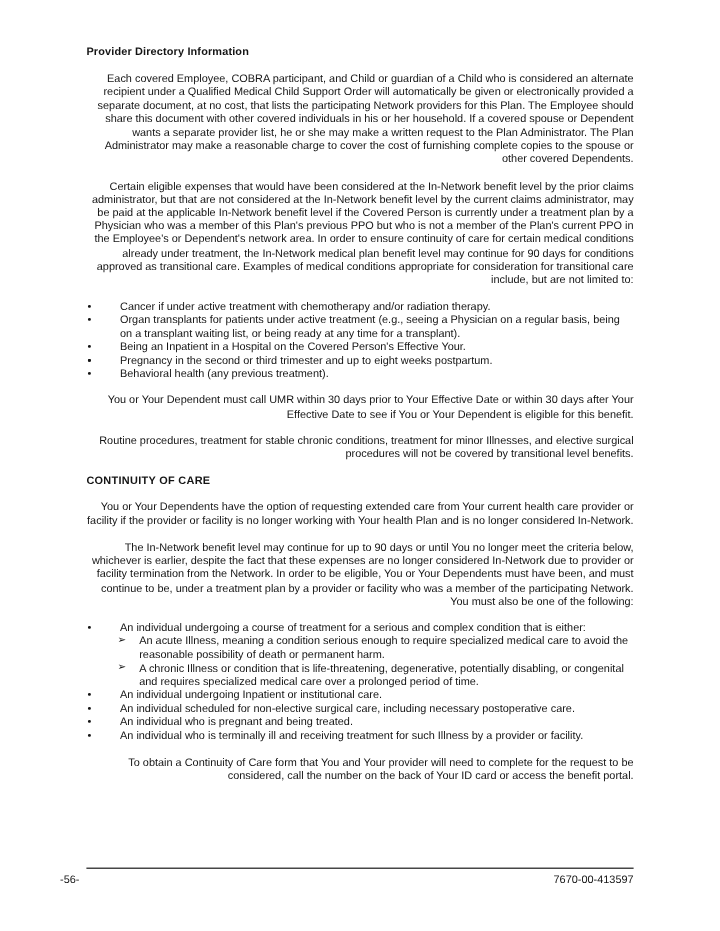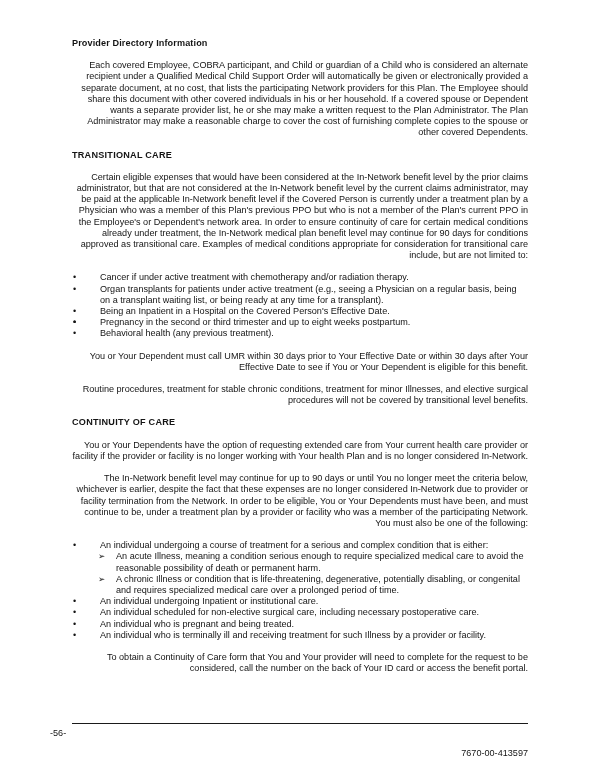--- a/index.html
+++ b/index.html
@@ -107,51 +107,49 @@
     font-size: 9.1px;
     line-height: 11.2px;
     margin-left: -22px;
   }
   #doc-code {
     position: absolute;
     right: 0;
     top: 0;
     font-size: 9.1px;
     line-height: 11.2px;
-    margin-top: 20px;
   }
 </style>
 </head>
 <body>
 
 <div id="page">
 
   <div id="content">
 
     <div>
       <div class="heading">Provider Directory Information</div>
       <p class="para">Each covered Employee, COBRA participant, and Child or guardian of a Child who is considered an alternate recipient under a Qualified Medical Child Support Order will automatically be given or electronically provided a separate document, at no cost, that lists the participating Network providers for this Plan.  The Employee should share this document with other covered individuals in his or her household.  If a covered spouse or Dependent wants a separate provider list, he or she may make a written request to the Plan Administrator.  The Plan Administrator may make a reasonable charge to cover the cost of furnishing complete copies to the spouse or other covered Dependents.</p>
     </div>
 
     <div>
-      <div class="heading caps">TRANSITIONAL CARE</div>
       <p class="para">Certain eligible expenses that would have been considered at the In-Network benefit level by the prior claims administrator, but that are not considered at the In-Network benefit level by the current claims administrator, may be paid at the applicable In-Network benefit level if the Covered Person is currently under a treatment plan by a Physician who was a member of this Plan's previous PPO but who is not a member of the Plan's current PPO in the Employee's or Dependent's network area.  In order to ensure continuity of care for certain medical conditions already under treatment, the In-Network medical plan benefit level may continue for 90 days for conditions approved as transitional care.  Examples of medical conditions appropriate for consideration for transitional care include, but are not limited to:</p>
 
       <ul class="bullets">
         <li>
           <span class="bullet-mark">•</span>
           <span>Cancer if under active treatment with chemotherapy and/or radiation therapy.</span>
         </li>
         <li>
           <span class="bullet-mark">•</span>
           <span>Organ transplants for patients under active treatment (e.g., seeing a Physician on a regular basis, being on a transplant waiting list, or being ready at any time for a transplant).</span>
         </li>
         <li>
           <span class="bullet-mark">•</span>
-          <span>Being an Inpatient in a Hospital on the Covered Person's Effective Date.</span>
+          <span>Being an Inpatient in a Hospital on the Covered Person's Effective Your.</span>
         </li>
         <li>
           <span class="bullet-mark">•</span>
         </li>
         <li>
           <span class="bullet-mark">•</span>
           <span>Pregnancy in the second or third trimester and up to eight weeks postpartum.</span>
         </li>
         <li>
           <span class="bullet-mark">•</span>

